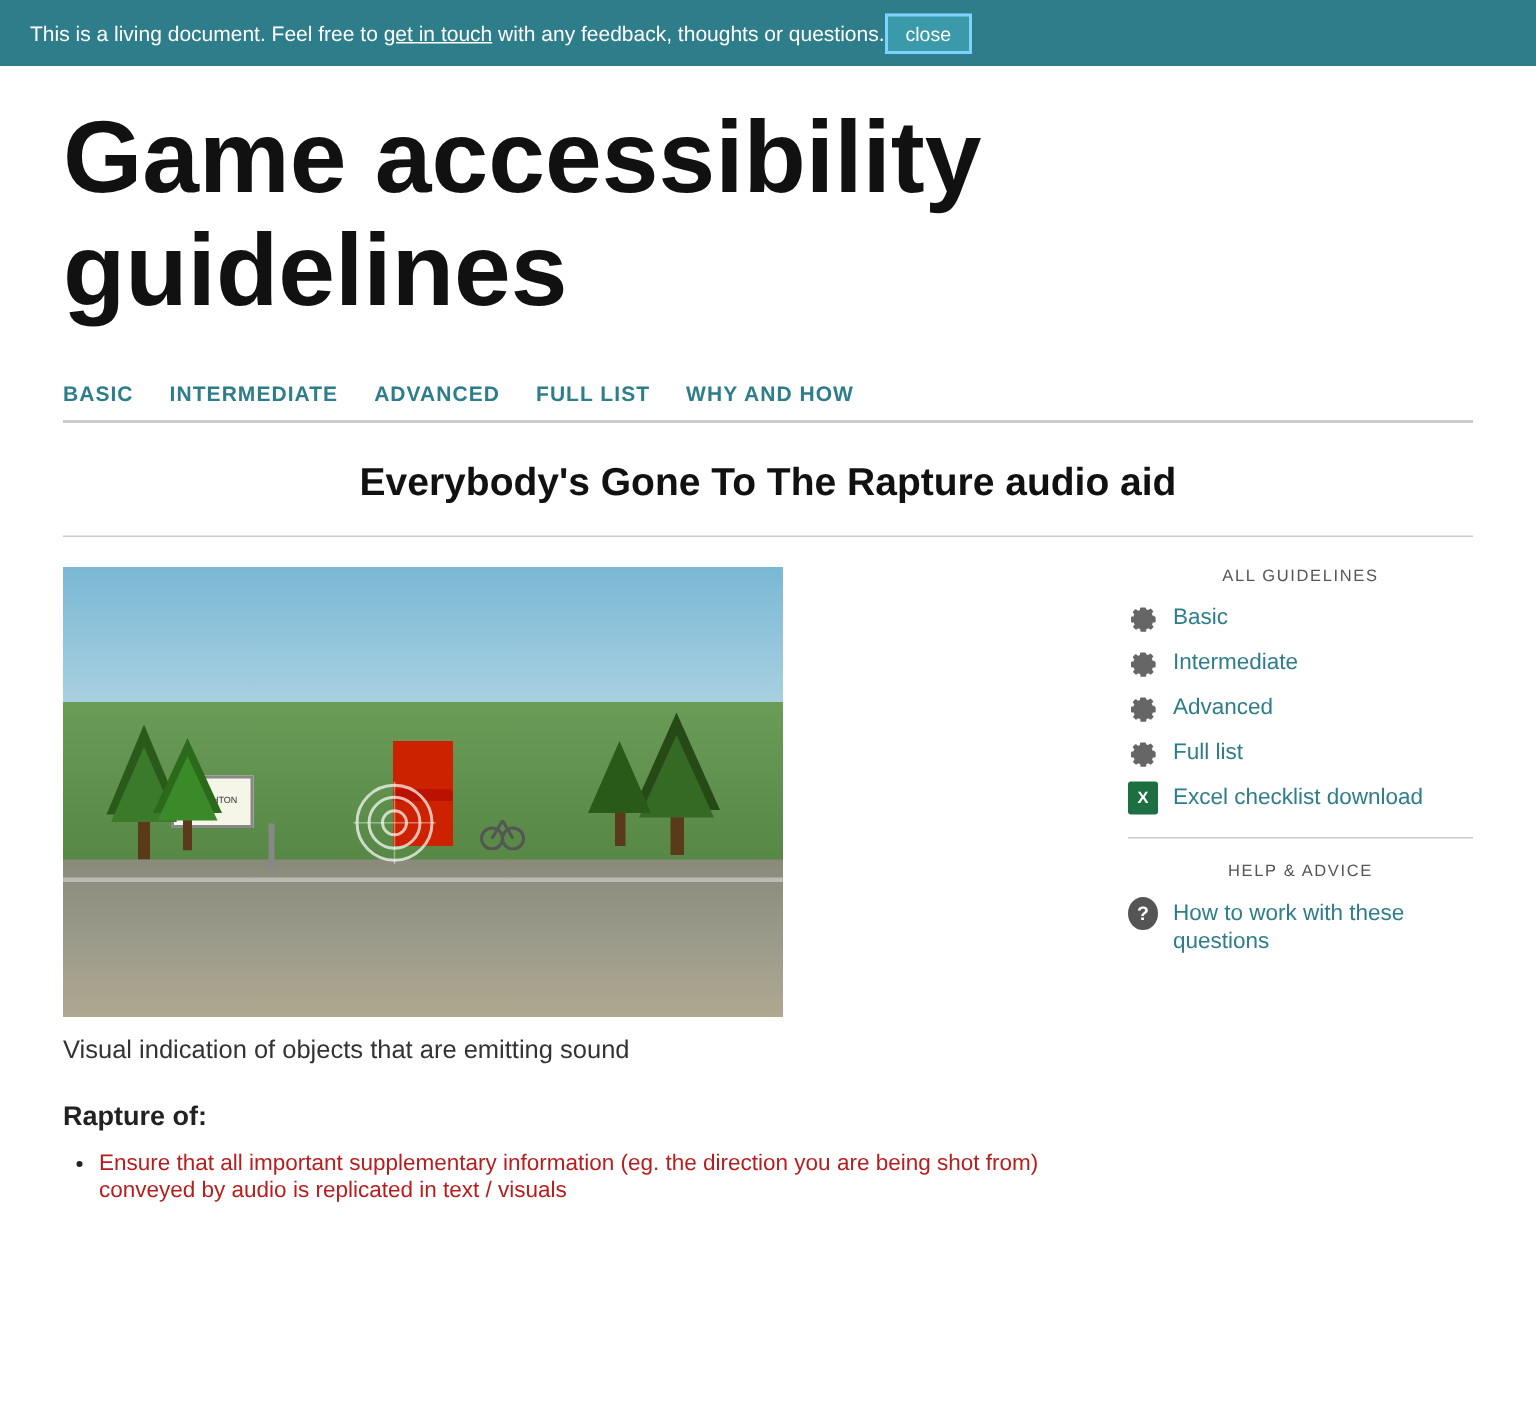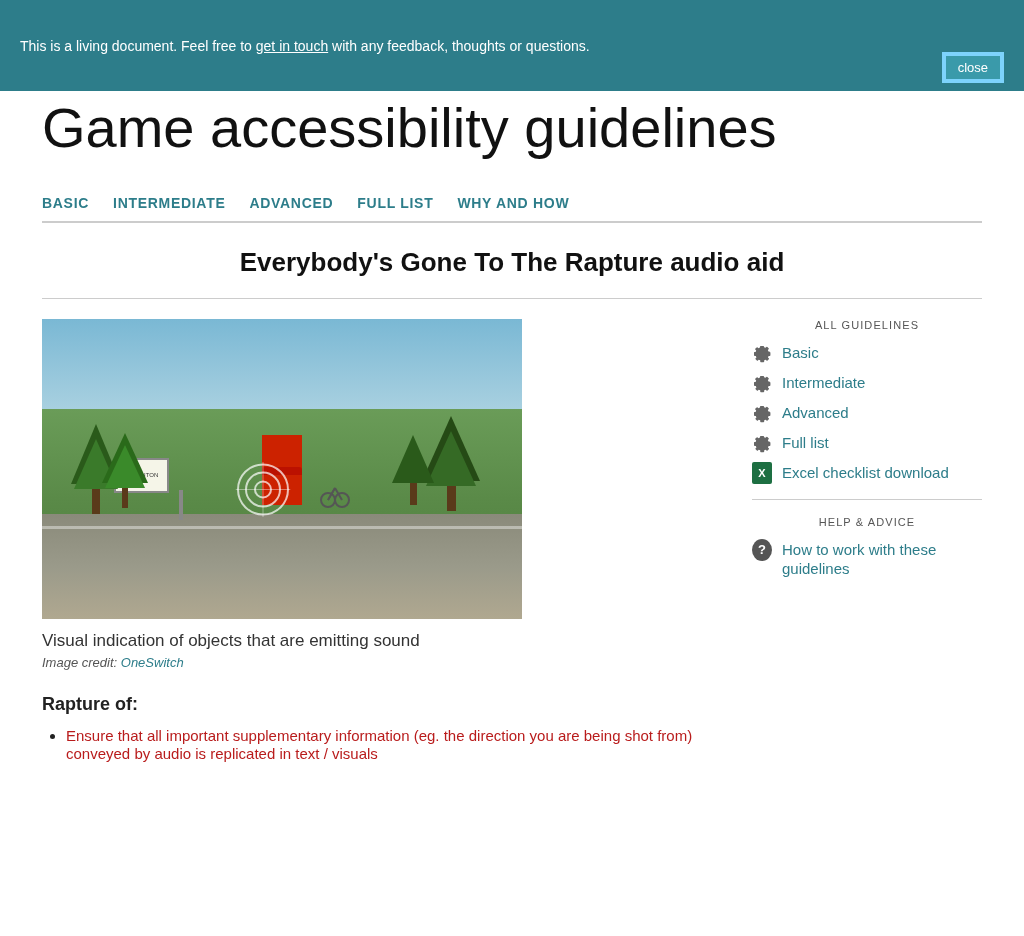--- a/index.html
+++ b/index.html
@@ -6,50 +6,49 @@
     body { font-family: Arial, sans-serif; font-size: 16px; color: #222; background: #fff; }
 
     
     #banner {
       background-color: #2d7d8a;
       color: #fff;
       padding: 8px 20px;
       font-size: 14px;
       display: flex;
       align-items: center;
-      justify-content: space-between;
+      justify-content: flex-start;
       min-height: 44px;
     }
     #banner a {
       color: #fff;
       text-decoration: underline;
     }
     #close-btn {
       background: #3a9aaa;
       color: #fff;
-      border: 4px solid #7dd3fc;
+      border: 2px solid #7dd3fc;
       padding: 4px 12px;
       cursor: pointer;
       font-size: 13px;
-      margin-top: 44px;
     }
 
     
     #main-container {
       max-width: 980px;
       margin: 0 auto;
       padding: 0 20px;
     }
 
     
     #site-title {
-      font-size: 56px;
-      font-weight: normal;
+      font-size: 68px;
+      font-weight: bold;
       line-height: 1.1;
-      margin: 6px 0 28px 0;
+      margin: 24px 0 28px 0;
       color: #111;
     }
 
     
     #nav {
       display: flex;
       gap: 0;
       border-bottom: 2px solid #ccc;
       margin-bottom: 24px;
     }
@@ -364,23 +363,20 @@
               <circle cx="8" cy="22" r="7" fill="none" stroke="#555" stroke-width="2"></circle>
               <circle cx="22" cy="22" r="7" fill="none" stroke="#555" stroke-width="2"></circle>
               <line x1="8" y1="22" x2="15" y2="10" stroke="#555" stroke-width="2"></line>
               <line x1="22" y1="22" x2="15" y2="10" stroke="#555" stroke-width="2"></line>
               <line x1="15" y1="10" x2="8" y2="22" stroke="#555" stroke-width="1.5"></line>
             </svg>
           </div>
         </div>
       </div>
       <p id="image-caption">Visual indication of objects that are emitting sound</p>
-      <p id="image-credit">
-        <span>Image credit: </span><a href="#">OneSwitch</a>
-      </p>
 
       <h3 id="example-heading">Rapture of:</h3>
       <ul id="example-list">
         <li>
           <a href="#">Ensure that all important supplementary information (eg. the direction you are being shot from) conveyed by audio is replicated in text / visuals</a>
         </li>
       </ul>
     </div>
 
     <div id="sidebar">
@@ -430,17 +426,17 @@
       </div>
 
       <hr class="sidebar-divider">
 
       <div class="sidebar-section-title">HELP &amp; ADVICE</div>
 
       <div class="help-link-item">
         <span class="sidebar-icon">
           <div class="question-icon">?</div>
         </span>
-        <a href="#">How to work with these guidelines</a>
+        <a href="#">How to work with these questions</a>
       </div>
     </div>
   </div>
 </div>
 
 </body></html>

